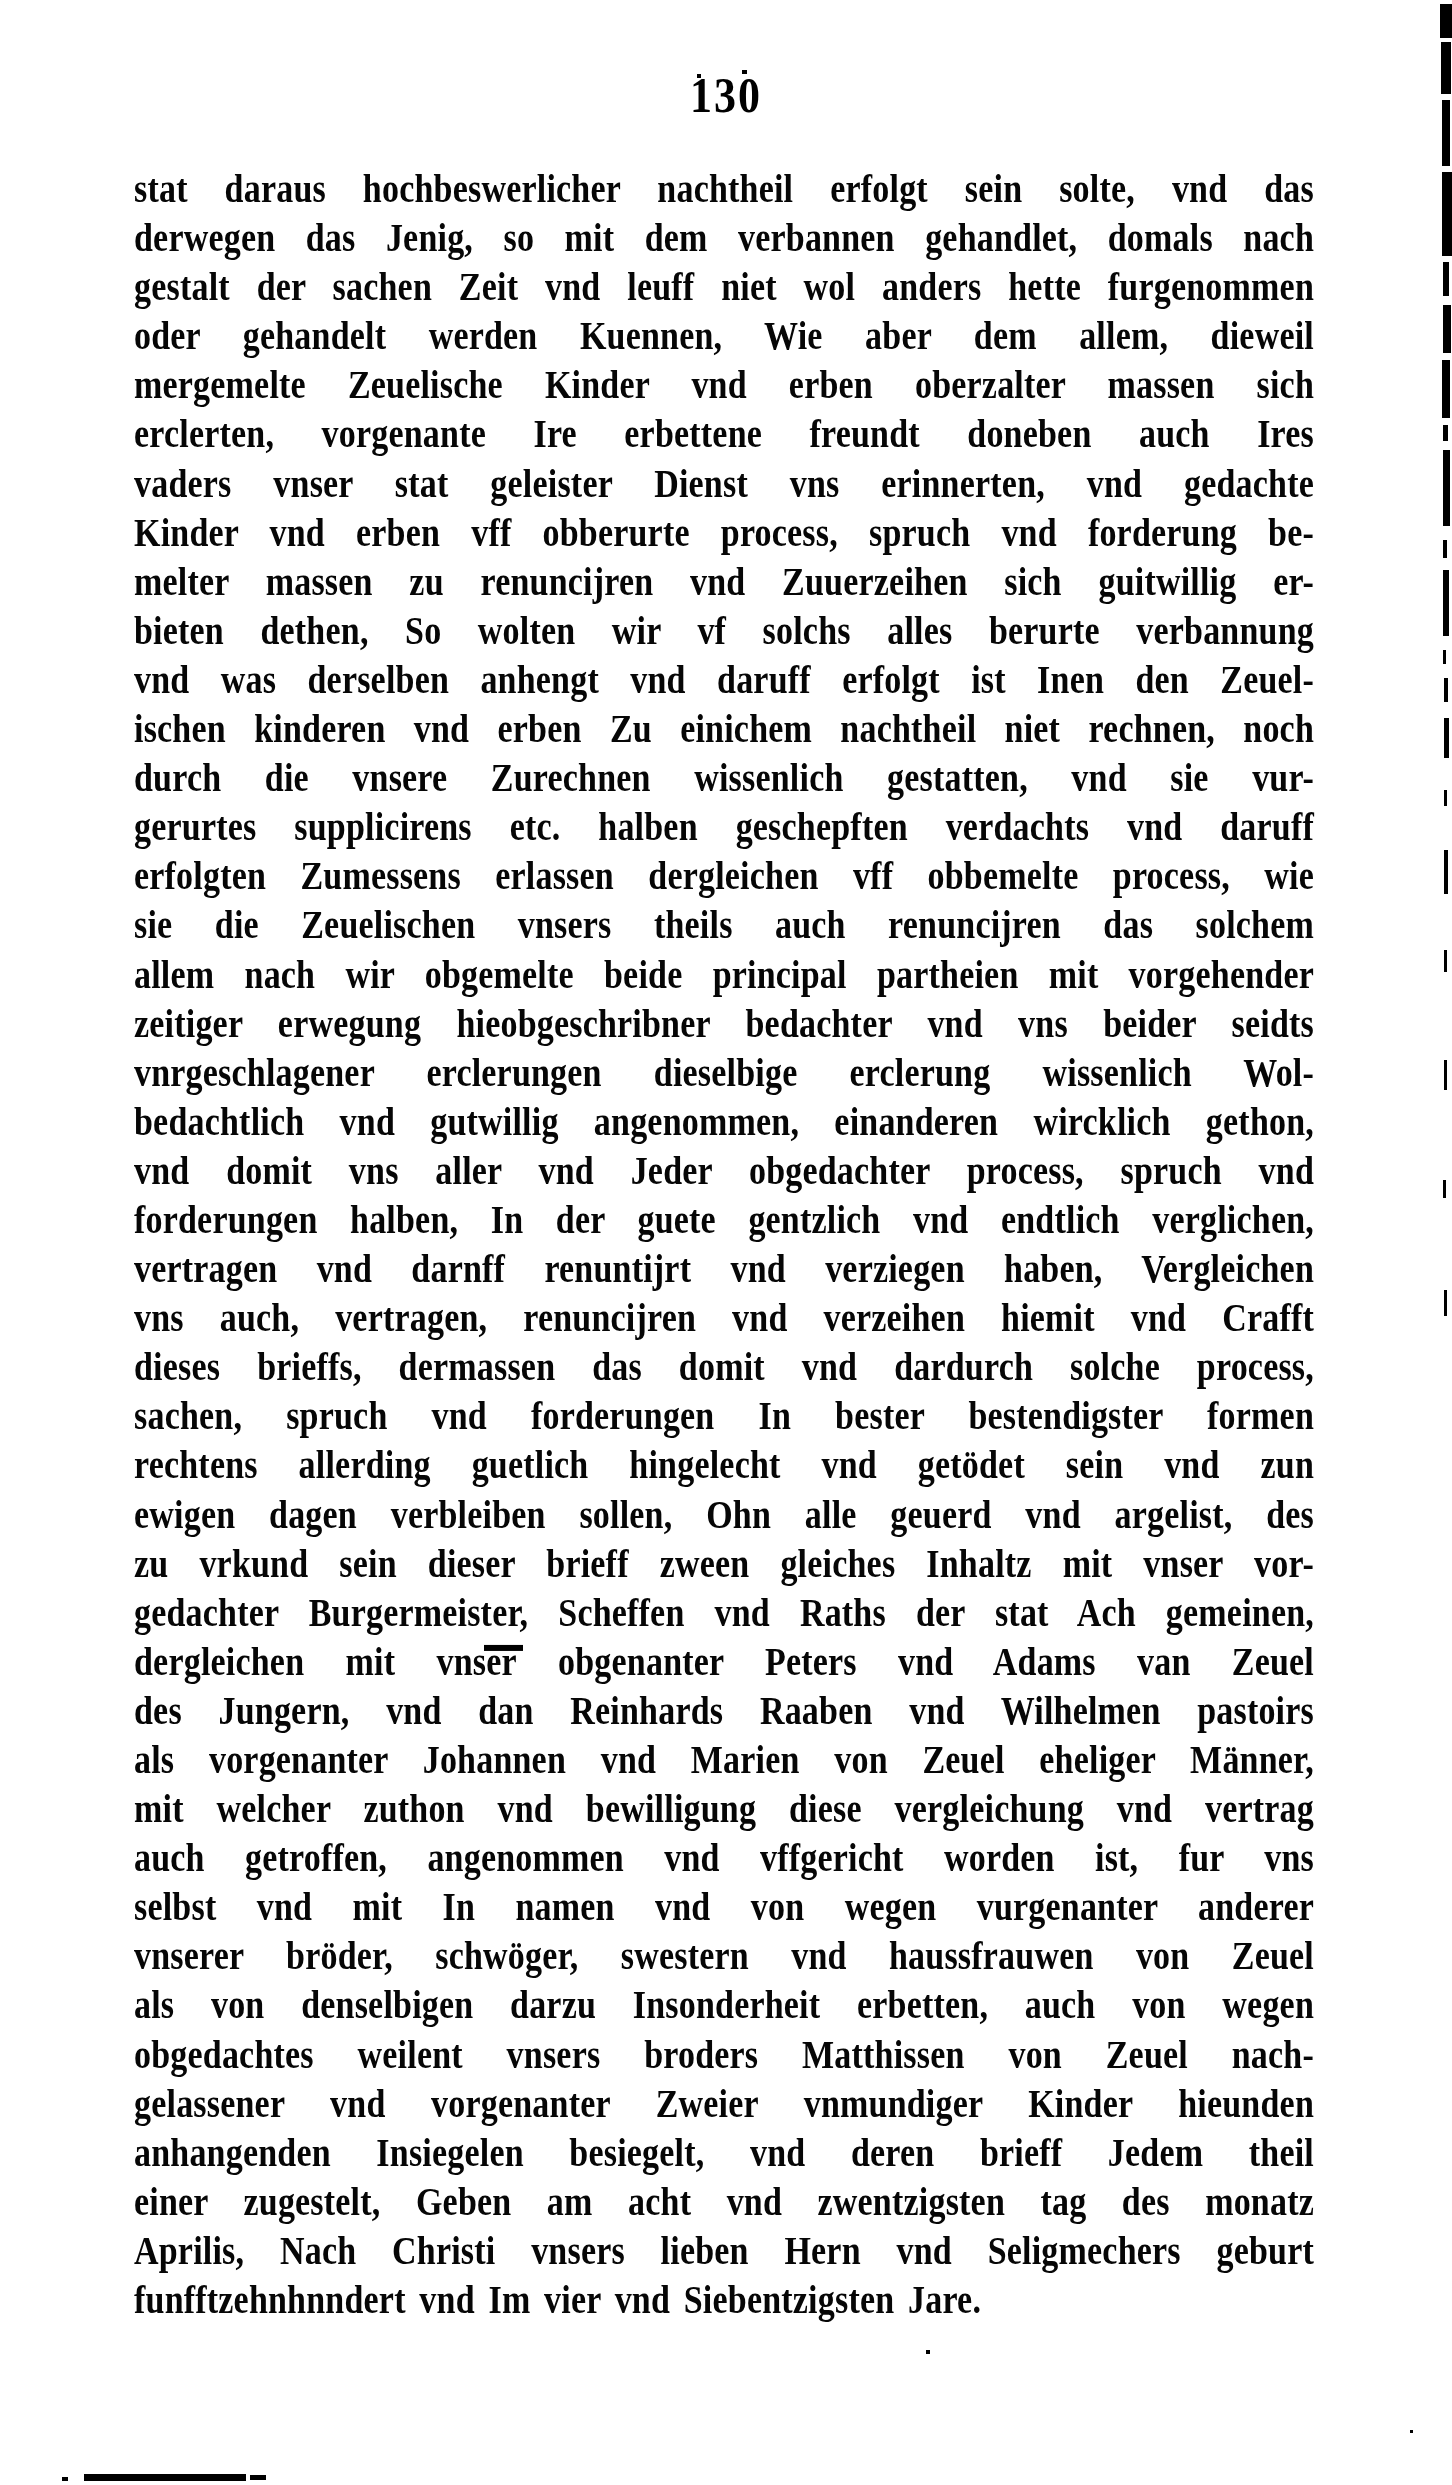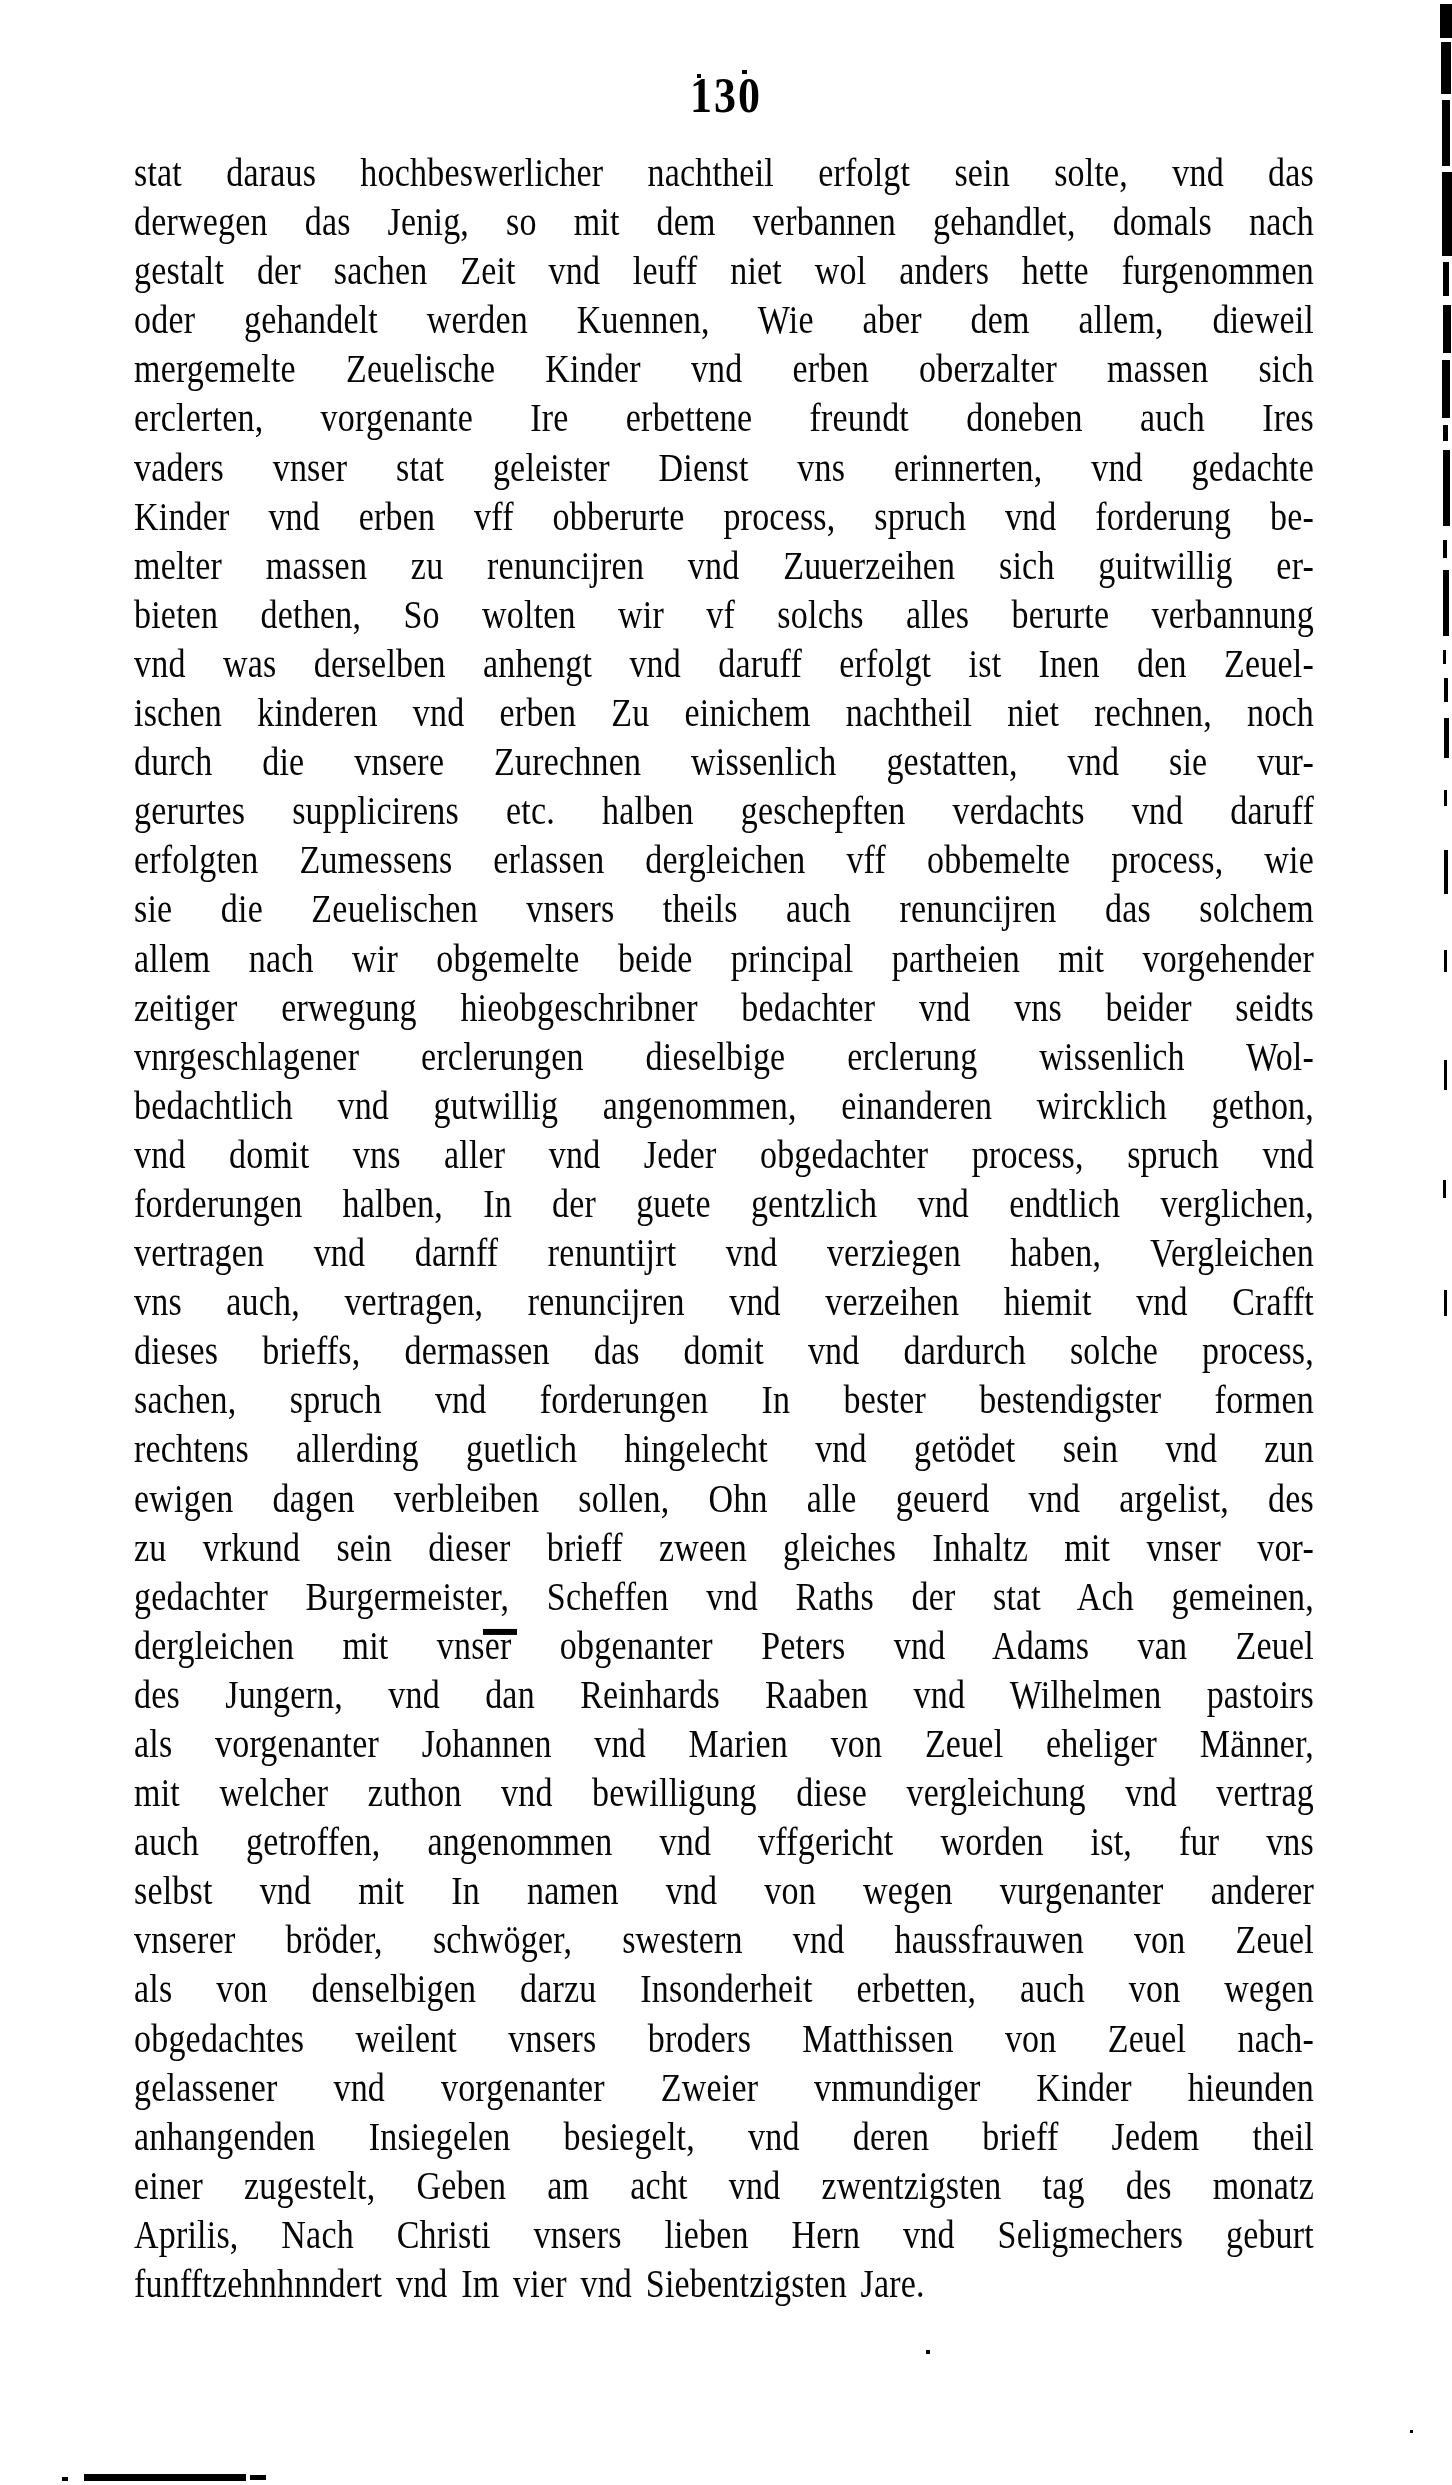--- a/index.html
+++ b/index.html
@@ -18,22 +18,23 @@
     text-align: center;
     font-size: 44px;
     font-weight: bold;
     letter-spacing: 2px;
     transform: scaleY(1.15);
     transform-origin: center 80%;
     color: #000;
   }
   .text-block {
     position: absolute;
-    left: 134px; top: 150px;
+    left: 134px; top: 166px;
     width: 1180px;
+    font-weight: bold;
   }
   .text-line {
     font-size: 34px;
     height: 49.1px;
     line-height: 49.1px;
     letter-spacing: 0.2px;
     text-align: justify;
     text-align-last: justify;
     white-space: normal;
     transform: scaleY(1.2);

